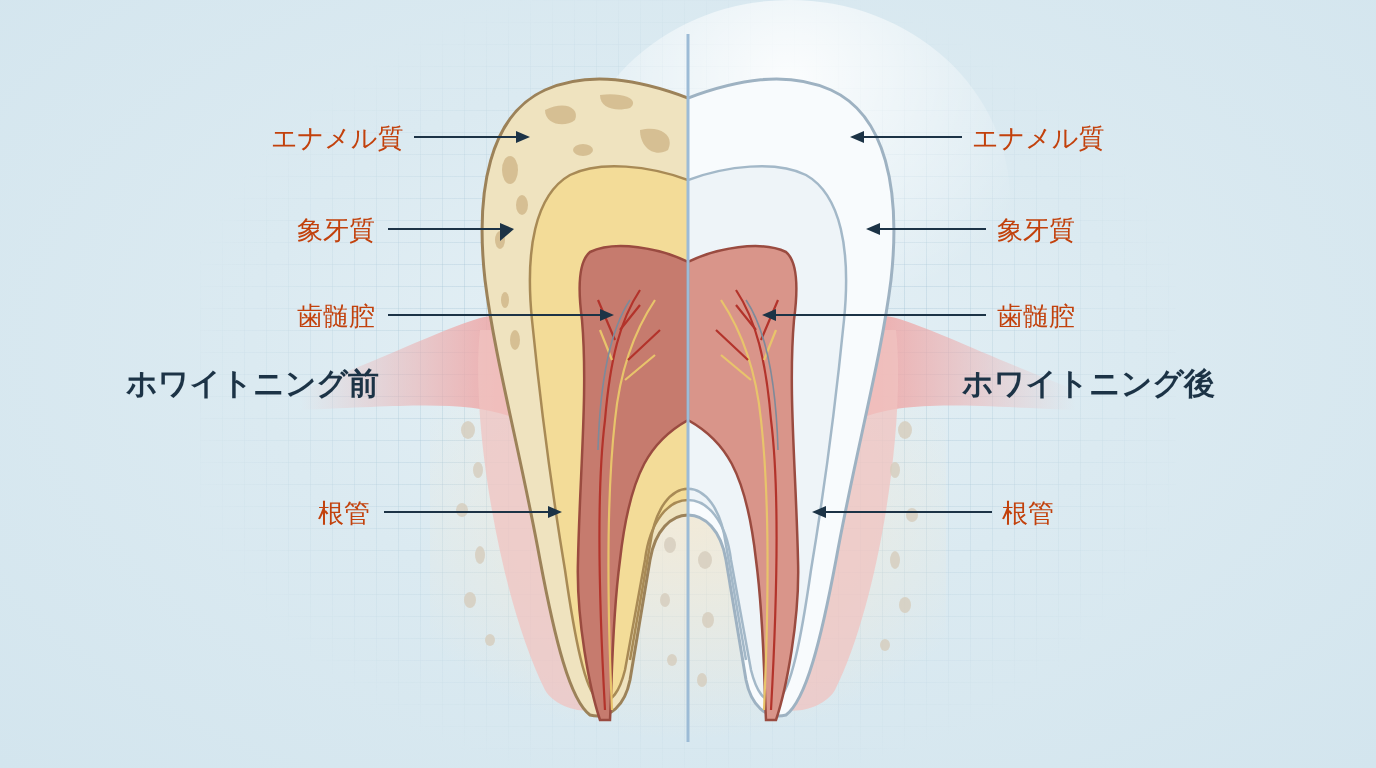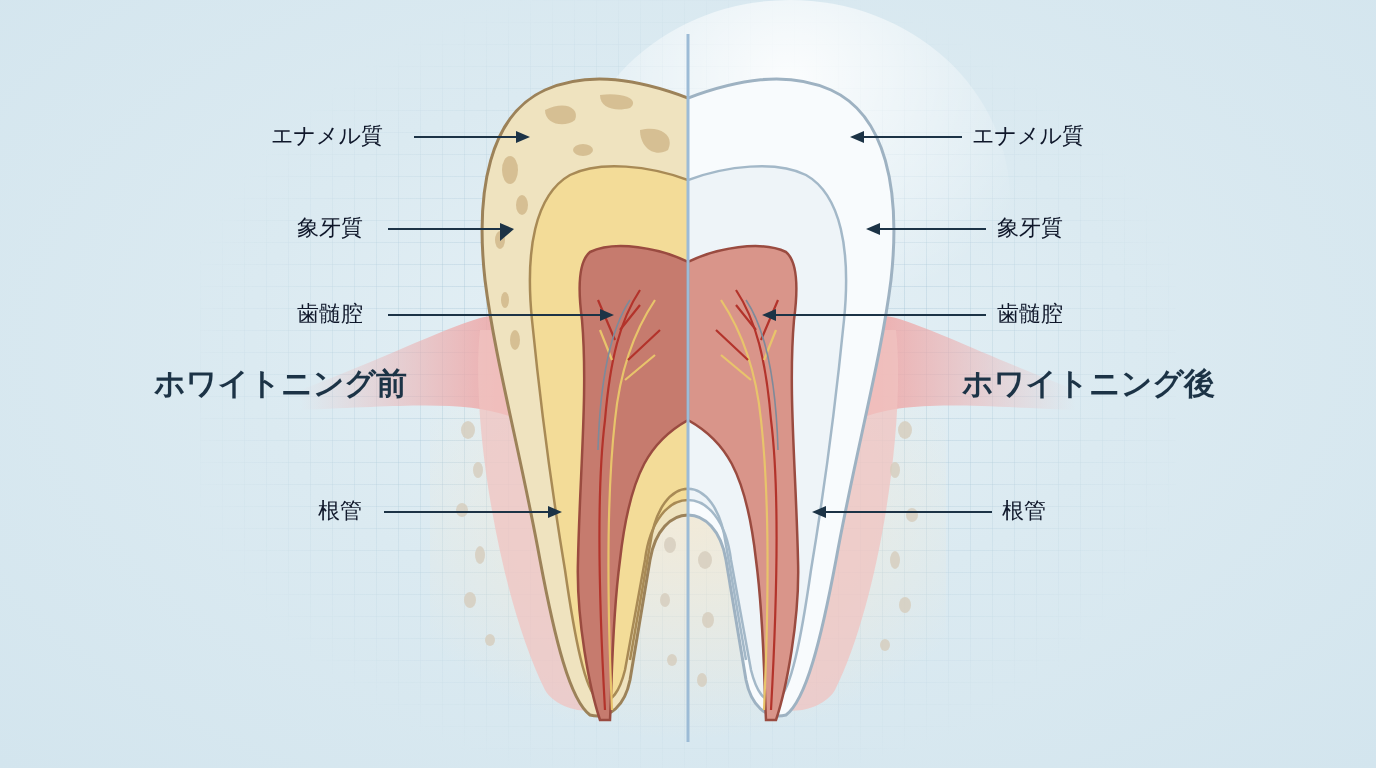--- a/index.html
+++ b/index.html
@@ -12,21 +12,21 @@
     position: absolute; left: 200px; top: 0; width: 976px; height: 768px;
     background-image:
       linear-gradient(to right, rgba(150,185,205,0.28) 1px, transparent 1px),
       linear-gradient(to bottom, rgba(150,185,205,0.28) 1px, transparent 1px);
     background-size: 22px 22px;
     -webkit-mask-image: radial-gradient(ellipse at 50% 50%, #000 35%, transparent 75%);
     mask-image: radial-gradient(ellipse at 50% 50%, #000 35%, transparent 75%);
   }
   svg.art { position: absolute; left: 0; top: 0; }
   .label {
-    position: absolute; color: #0f172a; font-size: 22px; white-space: nowrap;
+    position: absolute; color: #c2410c; font-size: 26px; white-space: nowrap;
     line-height: 1;
   }
   .title {
     position: absolute; color: #1c3346; font-size: 31px; font-weight: bold;
     white-space: nowrap; line-height: 1;
   }
 </style>
 </head>
 <body>
 
@@ -155,19 +155,19 @@
       <path d="M 762 315 L 776 309 L 776 321 Z" stroke="none"></path>
     <line x1="992" y1="512" x2="822" y2="512"></line>
       <path d="M 812 512 L 826 506 L 826 518 Z" stroke="none"></path>
   </g>
 </svg>
 
 <div class="label" style="left:271px; top:125px;">エナメル質</div>
 <div class="label" style="left:297px; top:217px;">象牙質</div>
 <div class="label" style="left:297px; top:303px;">歯髄腔</div>
 <div class="label" style="left:318px; top:500px;">根管</div>
-<div class="title" style="left:126px; top:368px;margin-left:28px;">ホワイトニング前</div>
+<div class="title" style="left:126px; top:368px;">ホワイトニング前</div>
 
 <div class="label" style="left:972px; top:125px;">エナメル質</div>
 <div class="label" style="left:997px; top:217px;">象牙質</div>
 <div class="label" style="left:997px; top:303px;">歯髄腔</div>
 <div class="label" style="left:1002px; top:500px;">根管</div>
 <div class="title" style="left:962px; top:368px;font-family:Liberation Serif, serif;">ホワイトニング後</div>
 
 </body></html>

